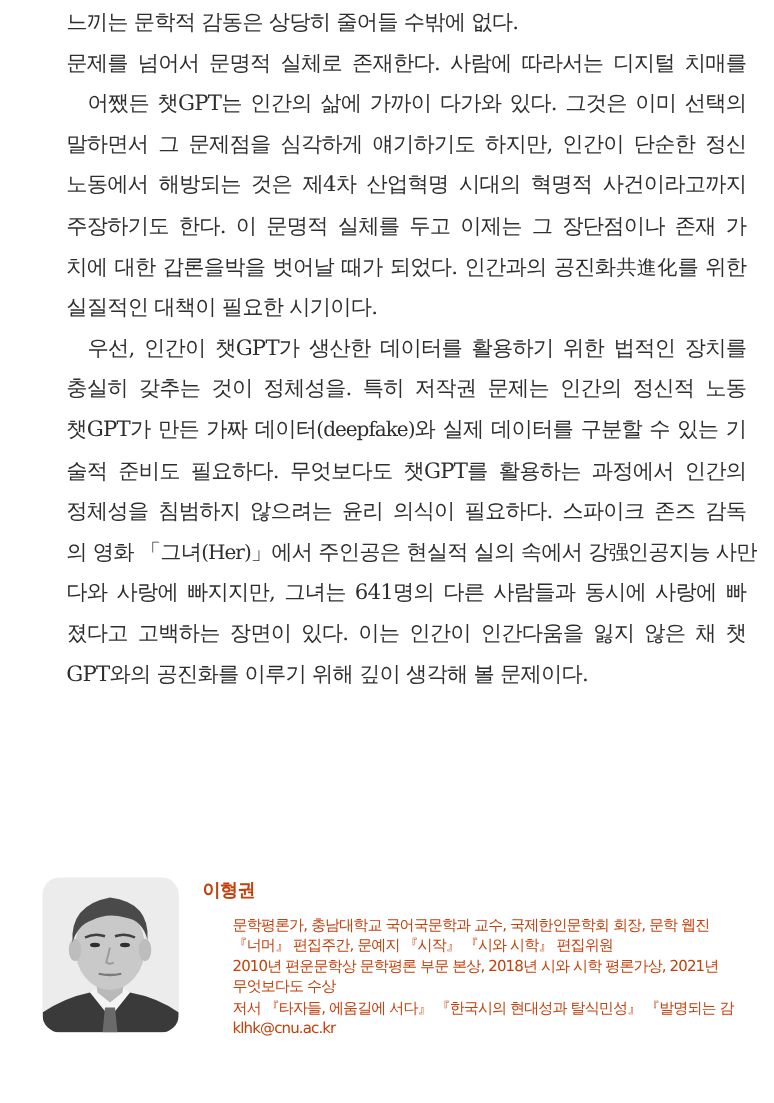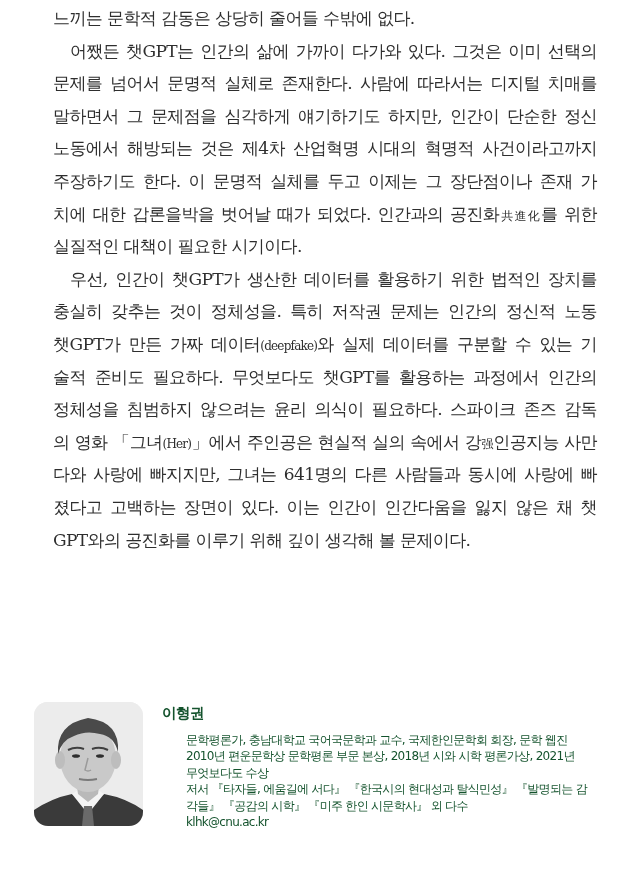--- a/index.html
+++ b/index.html
@@ -33,21 +33,21 @@
     text-align: justify;
     text-align-last: justify;
   }
   .article .line.last {
     text-align-last: left;
   }
   .article .line.indent {
     padding-left: 17px;
   }
   .article .small {
-    font-size: 12px;
+    font-size: 16px;
     letter-spacing: -0.8px;
   }
 
   .author {
     position: absolute;
     left: 34px;
     top: 702px;
     width: 560px;
     height: 160px;
   }
@@ -60,21 +60,21 @@
     border-radius: 14px;
     overflow: hidden;
     background: #ececec;
   }
   .bio {
     position: absolute;
     left: 128px;
     top: 0;
     width: 430px;
     font-family: "DejaVu Sans", "Liberation Sans", sans-serif;
-    color: #14532d;
+    color: #c2410c;
   }
   .bio .name {
     font-size: 14.5px;
     font-weight: bold;
     letter-spacing: -0.5px;
     height: 22px;
     line-height: 22px;
     margin-bottom: 8px;
   }
   .bio .bline {
@@ -85,22 +85,22 @@
     margin-left: 24px;
   }
 </style>
 </head>
 <body>
 
 <div class="article">
 
   <span class="line last">느끼는 문학적 감동은 상당히 줄어들 수밖에 없다.</span>
 
+  <span class="line">문제를 넘어서 문명적 실체로 존재한다. 사람에 따라서는 디지털 치매를</span>
   <span class="line indent">어쨌든 챗GPT는 인간의 삶에 가까이 다가와 있다. 그것은 이미 선택의</span>
-  <span class="line">문제를 넘어서 문명적 실체로 존재한다. 사람에 따라서는 디지털 치매를</span>
   <span class="line">말하면서 그 문제점을 심각하게 얘기하기도 하지만, 인간이 단순한 정신</span>
   <span class="line">노동에서 해방되는 것은 제4차 산업혁명 시대의 혁명적 사건이라고까지</span>
   <span class="line">주장하기도 한다. 이 문명적 실체를 두고 이제는 그 장단점이나 존재 가</span>
   <span class="line"><span>치에 대한 갑론을박을 벗어날 때가 되었다. 인간과의 공진화</span><span class="small">共進化</span><span>를 위한</span></span>
   <span class="line last">실질적인 대책이 필요한 시기이다.</span>
 
   <span class="line indent">우선, 인간이 챗GPT가 생산한 데이터를 활용하기 위한 법적인 장치를</span>
   <span class="line">충실히 갖추는 것이 정체성을. 특히 저작권 문제는 인간의 정신적 노동</span>
   <span class="line"><span>챗GPT가 만든 가짜 데이터</span><span class="small">(deepfake)</span><span>와 실제 데이터를 구분할 수 있는 기</span></span>
   <span class="line">술적 준비도 필요하다. 무엇보다도 챗GPT를 활용하는 과정에서 인간의</span>
@@ -138,19 +138,19 @@
       <ellipse cx="66" cy="54" rx="4" ry="1.8" fill="#2e2e2e"></ellipse>
 
       <path d="M54 56 L51 68 Q54 70 57 68" stroke="#9a9a9a" stroke-width="1.5" fill="none"></path>
 
       <path d="M45 77 Q54 79 63 77" stroke="#7a7a7a" stroke-width="1.8" fill="none"></path>
     </svg>
   </div>
   <div class="bio">
     <div class="name">이형권</div>
     <div class="bline">문학평론가, 충남대학교 국어국문학과 교수, 국제한인문학회 회장, 문학 웹진</div>
+    <div class="bline">『너머』 편집주간, 문예지 『시작』 『시와 시학』 편집위원</div>
     <div class="bline">2010년 편운문학상 문학평론 부문 본상, 2018년 시와 시학 평론가상, 2021년</div>
     <div class="bline">무엇보다도 수상</div>
     <div class="bline">저서 『타자들, 에움길에 서다』 『한국시의 현대성과 탈식민성』 『발명되는 감</div>
-    <div class="bline">각들』 『공감의 시학』 『미주 한인 시문학사』 외 다수</div>
     <div class="bline">klhk@cnu.ac.kr</div>
   </div>
 </div>
 
 </body></html>

